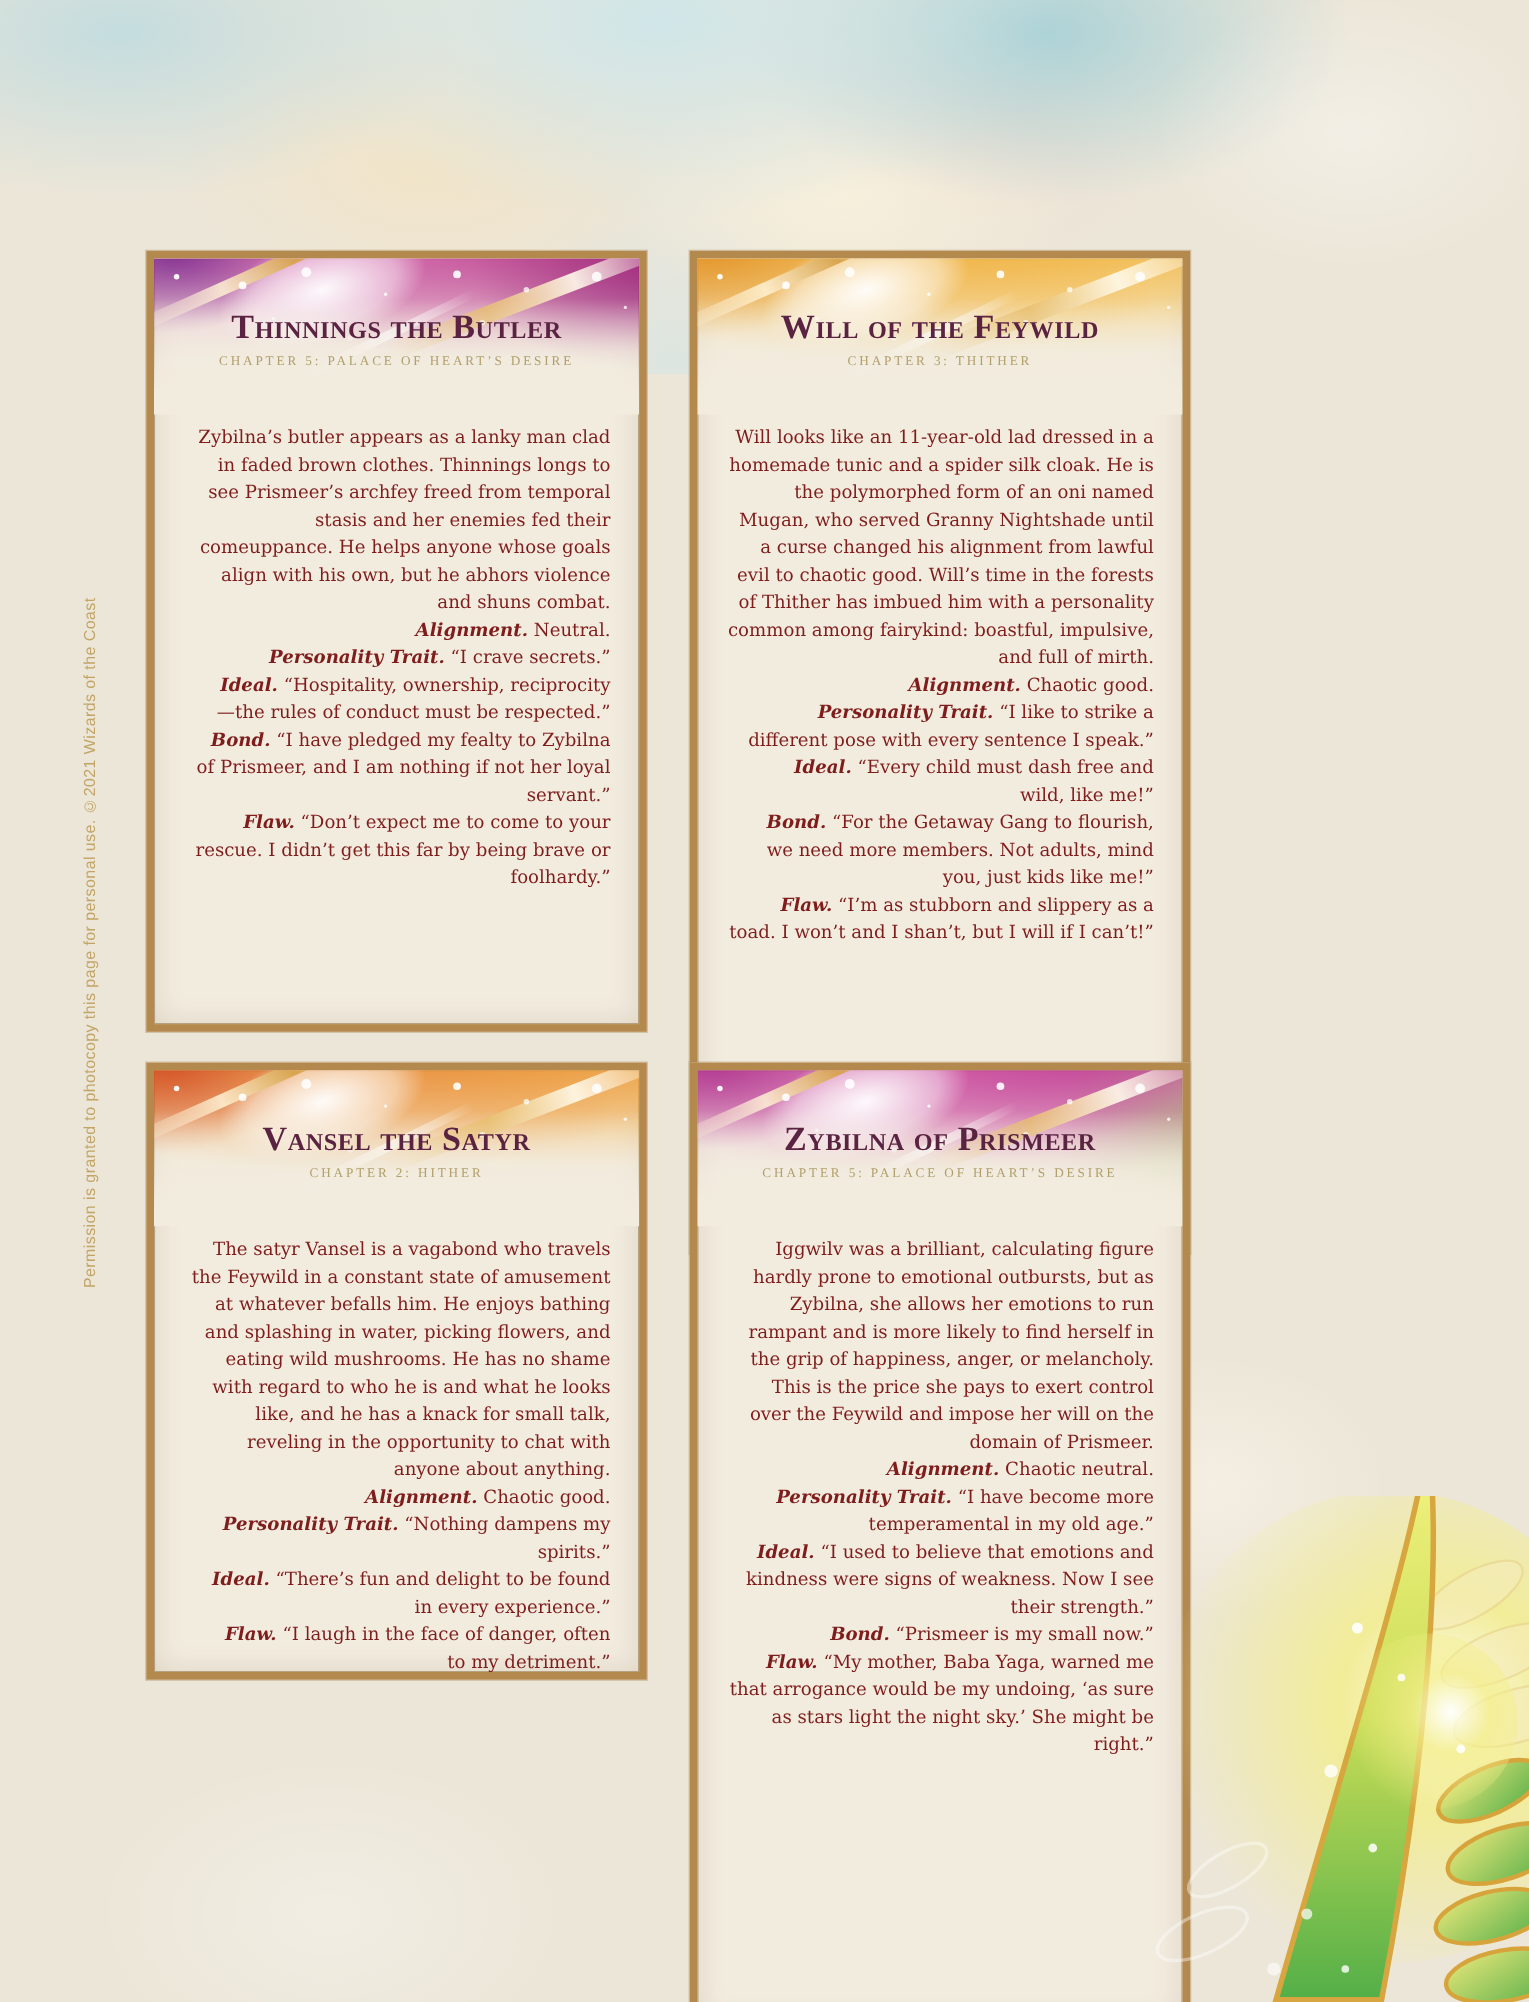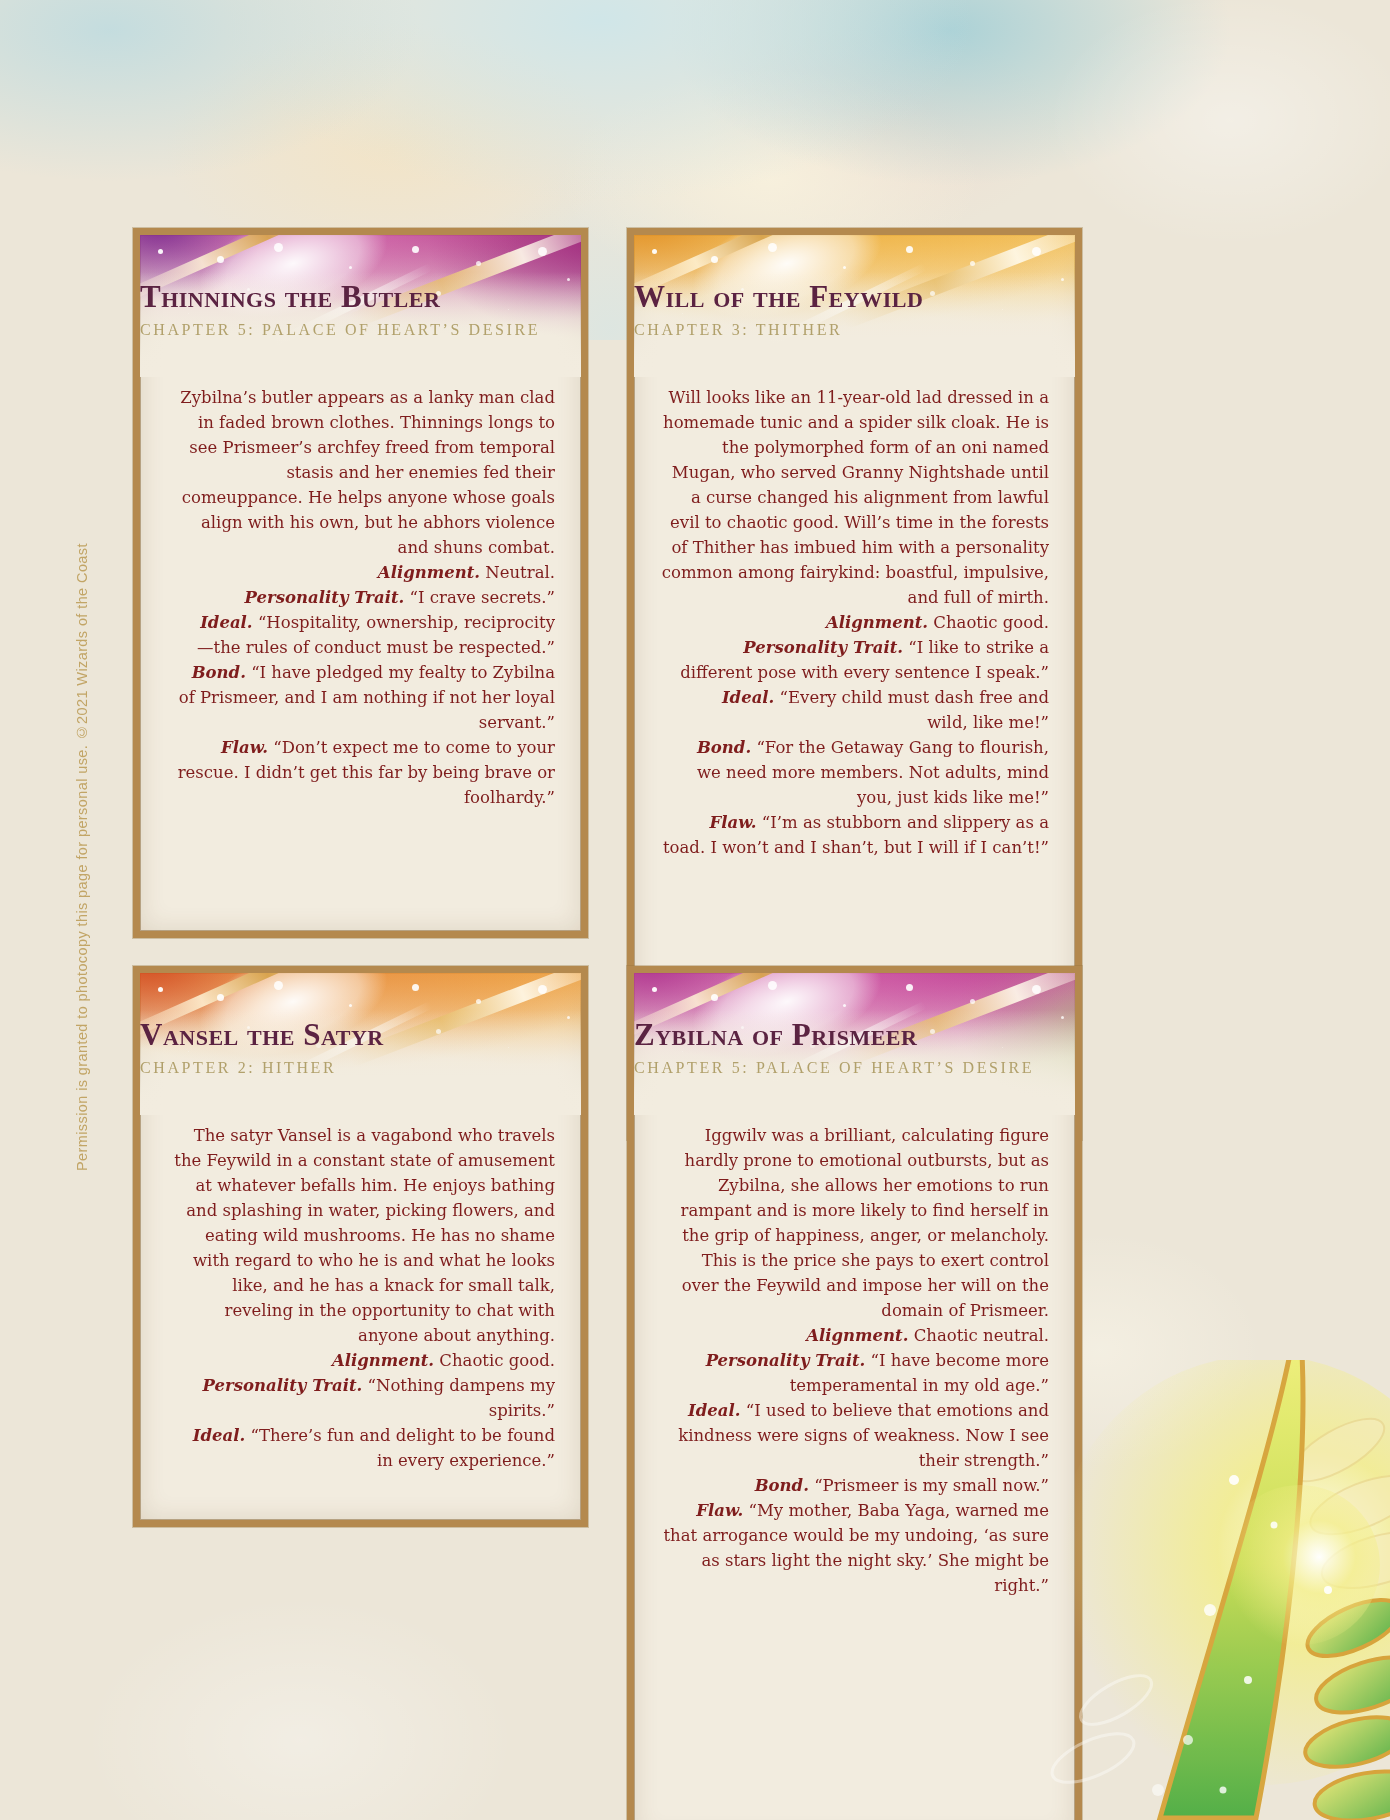--- a/index.html
+++ b/index.html
@@ -44,21 +44,21 @@
   .card{
     position:absolute;width:455px;background:#f2ecdf;
     border:7px solid #b4894e;
     box-shadow:inset 0 0 0 1px rgba(122,86,36,.45), inset 0 0 26px rgba(96,66,24,.14), 0 0 0 1px rgba(150,115,60,.35);
   }
   .card.c1{left:133px;top:228px;height:710px}
   .card.c2{left:627px;top:228px;height:912px}
   .card.c3{left:133px;top:966px;height:561px}
   .card.c4{left:627px;top:966px;height:880px}
 
-  .card-head{position:relative;height:142px;overflow:hidden;text-align:left}
+  .card-head{position:relative;height:142px;overflow:hidden;text-align:center}
   .layer{position:absolute;inset:0}
   .streak{position:absolute;border-radius:10px;z-index:1}
   .s1{top:12px;left:-34px;width:235px;height:12px;transform:rotate(-24deg);
       background:linear-gradient(90deg,rgba(255,255,255,0),rgba(255,243,214,.85) 40%,rgba(214,160,70,.9) 70%,rgba(214,160,70,0));}
   .s2{top:28px;right:-44px;width:285px;height:16px;transform:rotate(-21deg);
       background:linear-gradient(90deg,rgba(214,160,70,0),rgba(230,185,95,.8) 35%,rgba(255,250,235,.9) 65%,rgba(255,255,255,0));}
   .s3{top:66px;left:125px;width:175px;height:8px;transform:rotate(-26deg);
       background:linear-gradient(90deg,rgba(255,255,255,0),rgba(255,255,255,.75),rgba(255,255,255,0));}
   .splash{
     position:absolute;top:-34px;left:28px;width:250px;height:125px;z-index:1;
@@ -102,21 +102,21 @@
     linear-gradient(180deg, rgba(206,90,168,.45), rgba(235,180,216,.3) 42%, rgba(235,180,216,0) 72%);}
 
   .card-title{
     position:relative;z-index:3;margin-top:46px;
     font-family:"Liberation Serif", serif;font-variant:small-caps;
     font-weight:700;font-size:31px;line-height:1;color:#5b2342;letter-spacing:.5px;
   }
   .card-chapter{
     position:relative;z-index:3;margin-top:9px;
     font-family:"Liberation Serif", serif;
-    font-size:16px;letter-spacing:2.6px;color:#b1a06b;
+    font-size:12px;letter-spacing:2.6px;color:#b1a06b;
   }
   .card-body{padding:8px 26px 0;font-size:16.5px;line-height:25px;color:#7f1d1d;text-align:right}
   .card-body .desc{margin:0}
   .trait{margin:0;text-indent:1.55em}
   .trait b{font-style:italic;font-weight:700}
 </style>
 </head>
 <body>
 
 <div class="bg-top"></div>
@@ -178,20 +178,21 @@
     <div class="dots"></div>
     <div class="layer fade"></div>
     <h2 class="card-title">Vansel the Satyr</h2>
     <div class="card-chapter">CHAPTER 2: HITHER</div>
   </div>
   <div class="card-body">
     <p class="desc">The satyr Vansel is a vagabond who travels the Feywild in a constant state of amusement at whatever befalls him. He enjoys bathing and splashing in water, picking flowers, and eating wild mushrooms. He has no shame with regard to who he is and what he looks like, and he has a knack for small talk, reveling in the opportunity to chat with anyone about anything.</p>
     <p class="trait"><b>Alignment.</b> <span>Chaotic good.</span></p>
     <p class="trait"><b>Personality Trait.</b> <span>“Nothing dampens my spirits.”</span></p>
     <p class="trait"><b>Ideal.</b> <span>“There’s fun and delight to be found in every experience.”</span></p>
+    <p class="trait"><b>Flaw.</b> <span>“I laugh in the face of danger, often to my detriment.”</span></p>
   </div>
 </section>
 
 <section class="card c4 t-pink">
   <div class="card-head">
     <div class="layer wash"></div>
     <div class="splash"></div>
     <div class="streak s1"></div>
     <div class="streak s2"></div>
     <div class="streak s3"></div>

